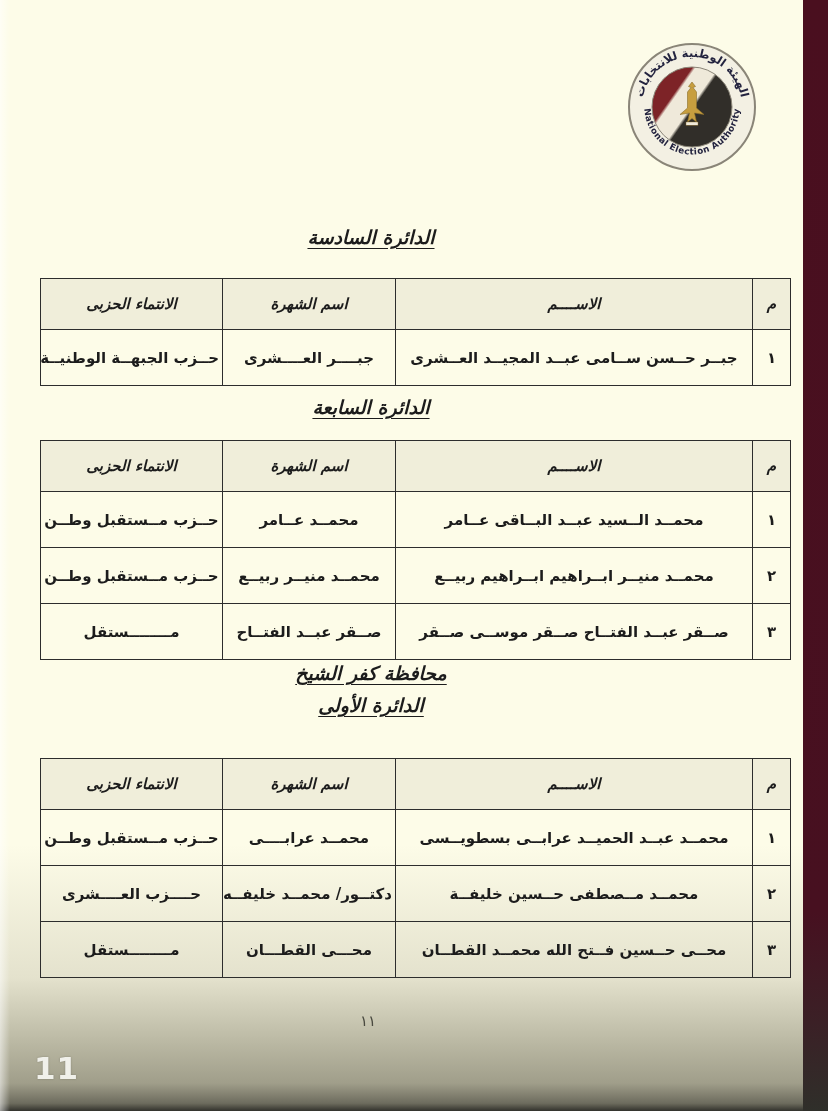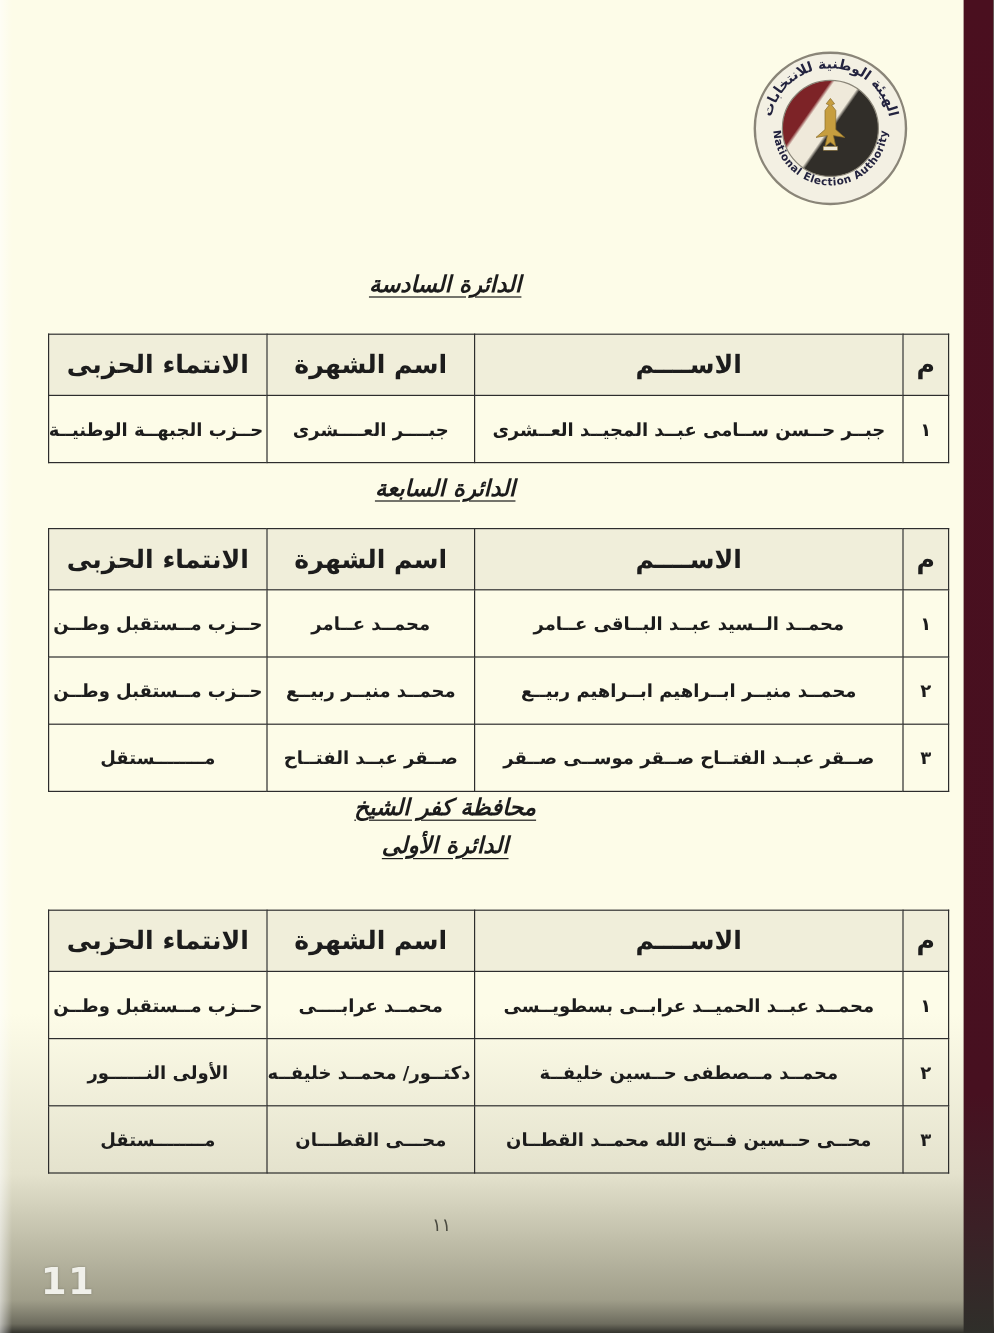--- a/index.html
+++ b/index.html
@@ -35,21 +35,21 @@
     border-collapse:collapse;direction:rtl;
     table-layout:fixed;
     font-weight:bold;
   }
   table.tbl th, table.tbl td{
     border:1px solid #2d2d2d;
     text-align:center;vertical-align:middle;
     padding:0 3px;overflow:hidden;white-space:nowrap;
   }
   table.tbl th{
-    height:50px;font-size:21px;background:#f0eeda;margin-top:40px;
+    height:50px;font-size:15px;font-style:italic;background:#f0eeda;margin-top:40px;
   }
   table.tbl td{height:55px;font-size:15px;}
   col.c-num{width:38px;} col.c-name{width:357px;}
   col.c-nick{width:173px;} col.c-party{width:182px;}
   .page-num-ar{
     position:absolute;left:0;top:1012px;width:736px;
     text-align:center;font-size:15px;color:#4a4a40;
   }
   .viewer-num{
     position:absolute;left:34px;top:1050px;
@@ -181,21 +181,21 @@
       <tr>
         <td>١</td>
         <td>محمــد عبــد الحميــد عرابــى بسطويــسى</td>
         <td>محمــد عرابــــى</td>
         <td>حــزب مــستقبل وطــن</td>
       </tr>
       <tr>
         <td>٢</td>
         <td>محمــد مــصطفى حــسين خليفــة</td>
         <td>دكتــور/ محمــد خليفــه</td>
-        <td>الأولى النــــــور</td>
+        <td>حــــزب العــــشرى</td>
       </tr>
       <tr>
         <td>٣</td>
         <td>محــى حــسين فــتح الله محمــد القطــان</td>
         <td>محـــى القطـــان</td>
         <td>مــــــــستقل</td>
       </tr>
     </tbody>
   </table>
 

